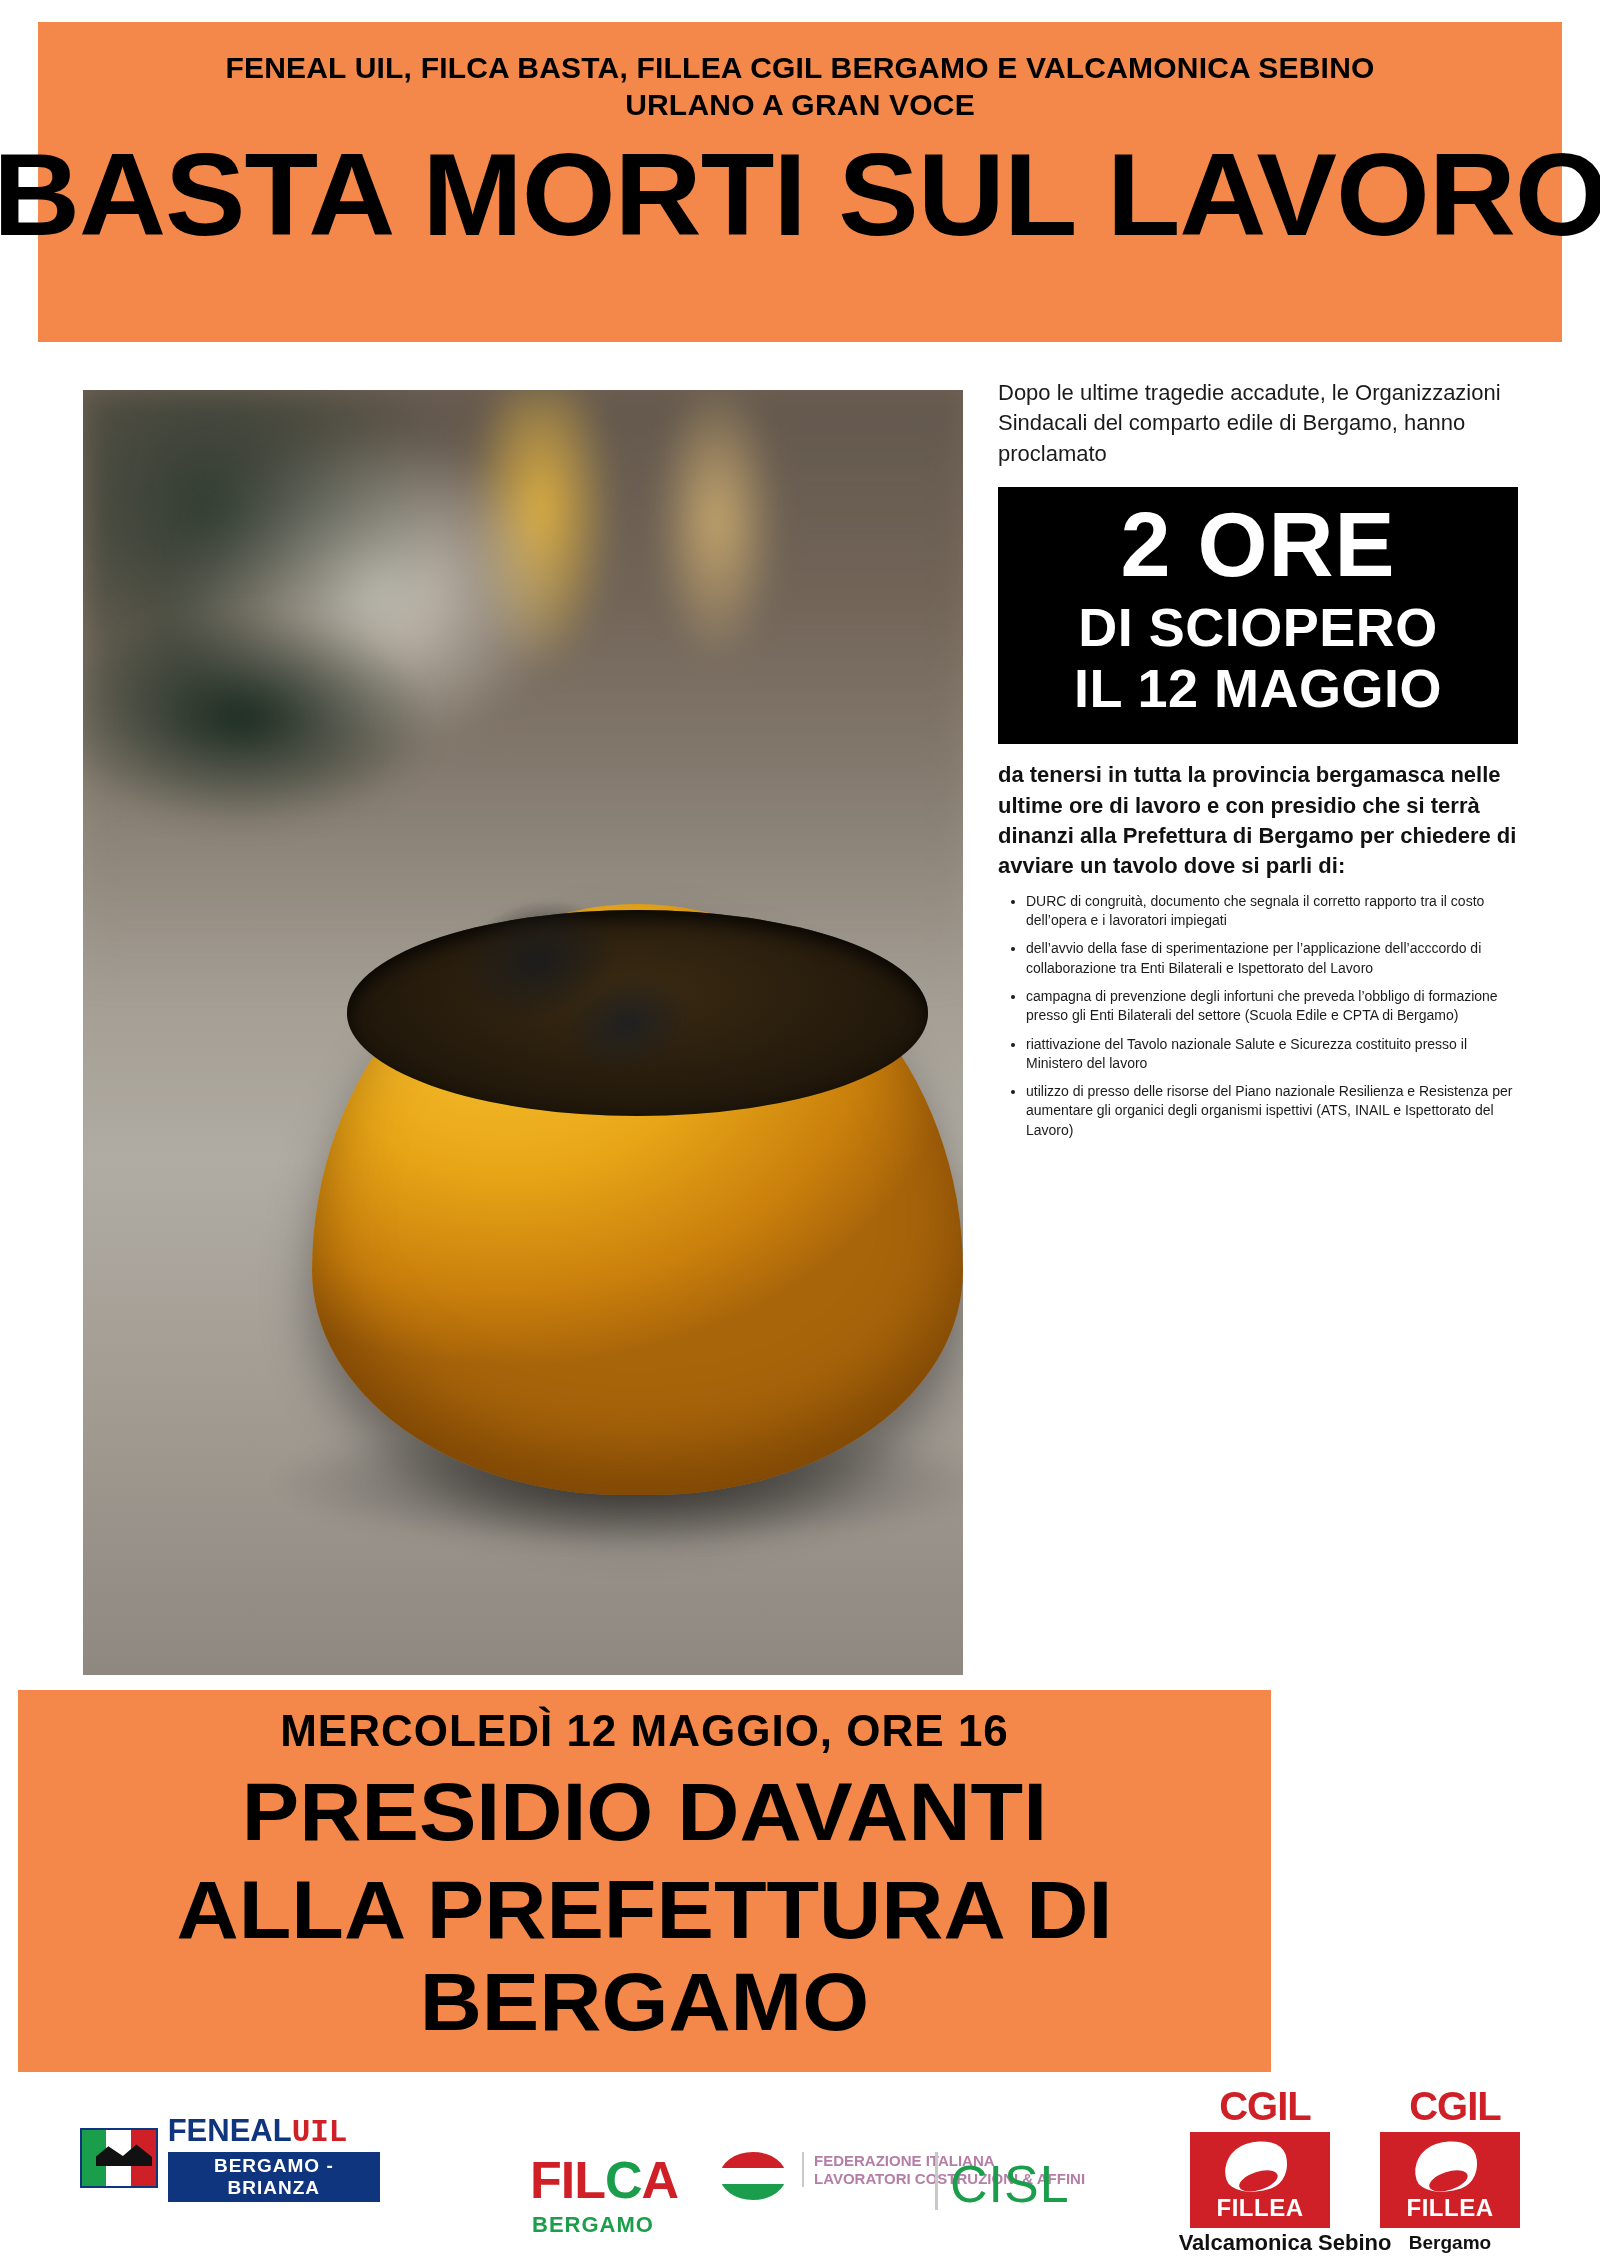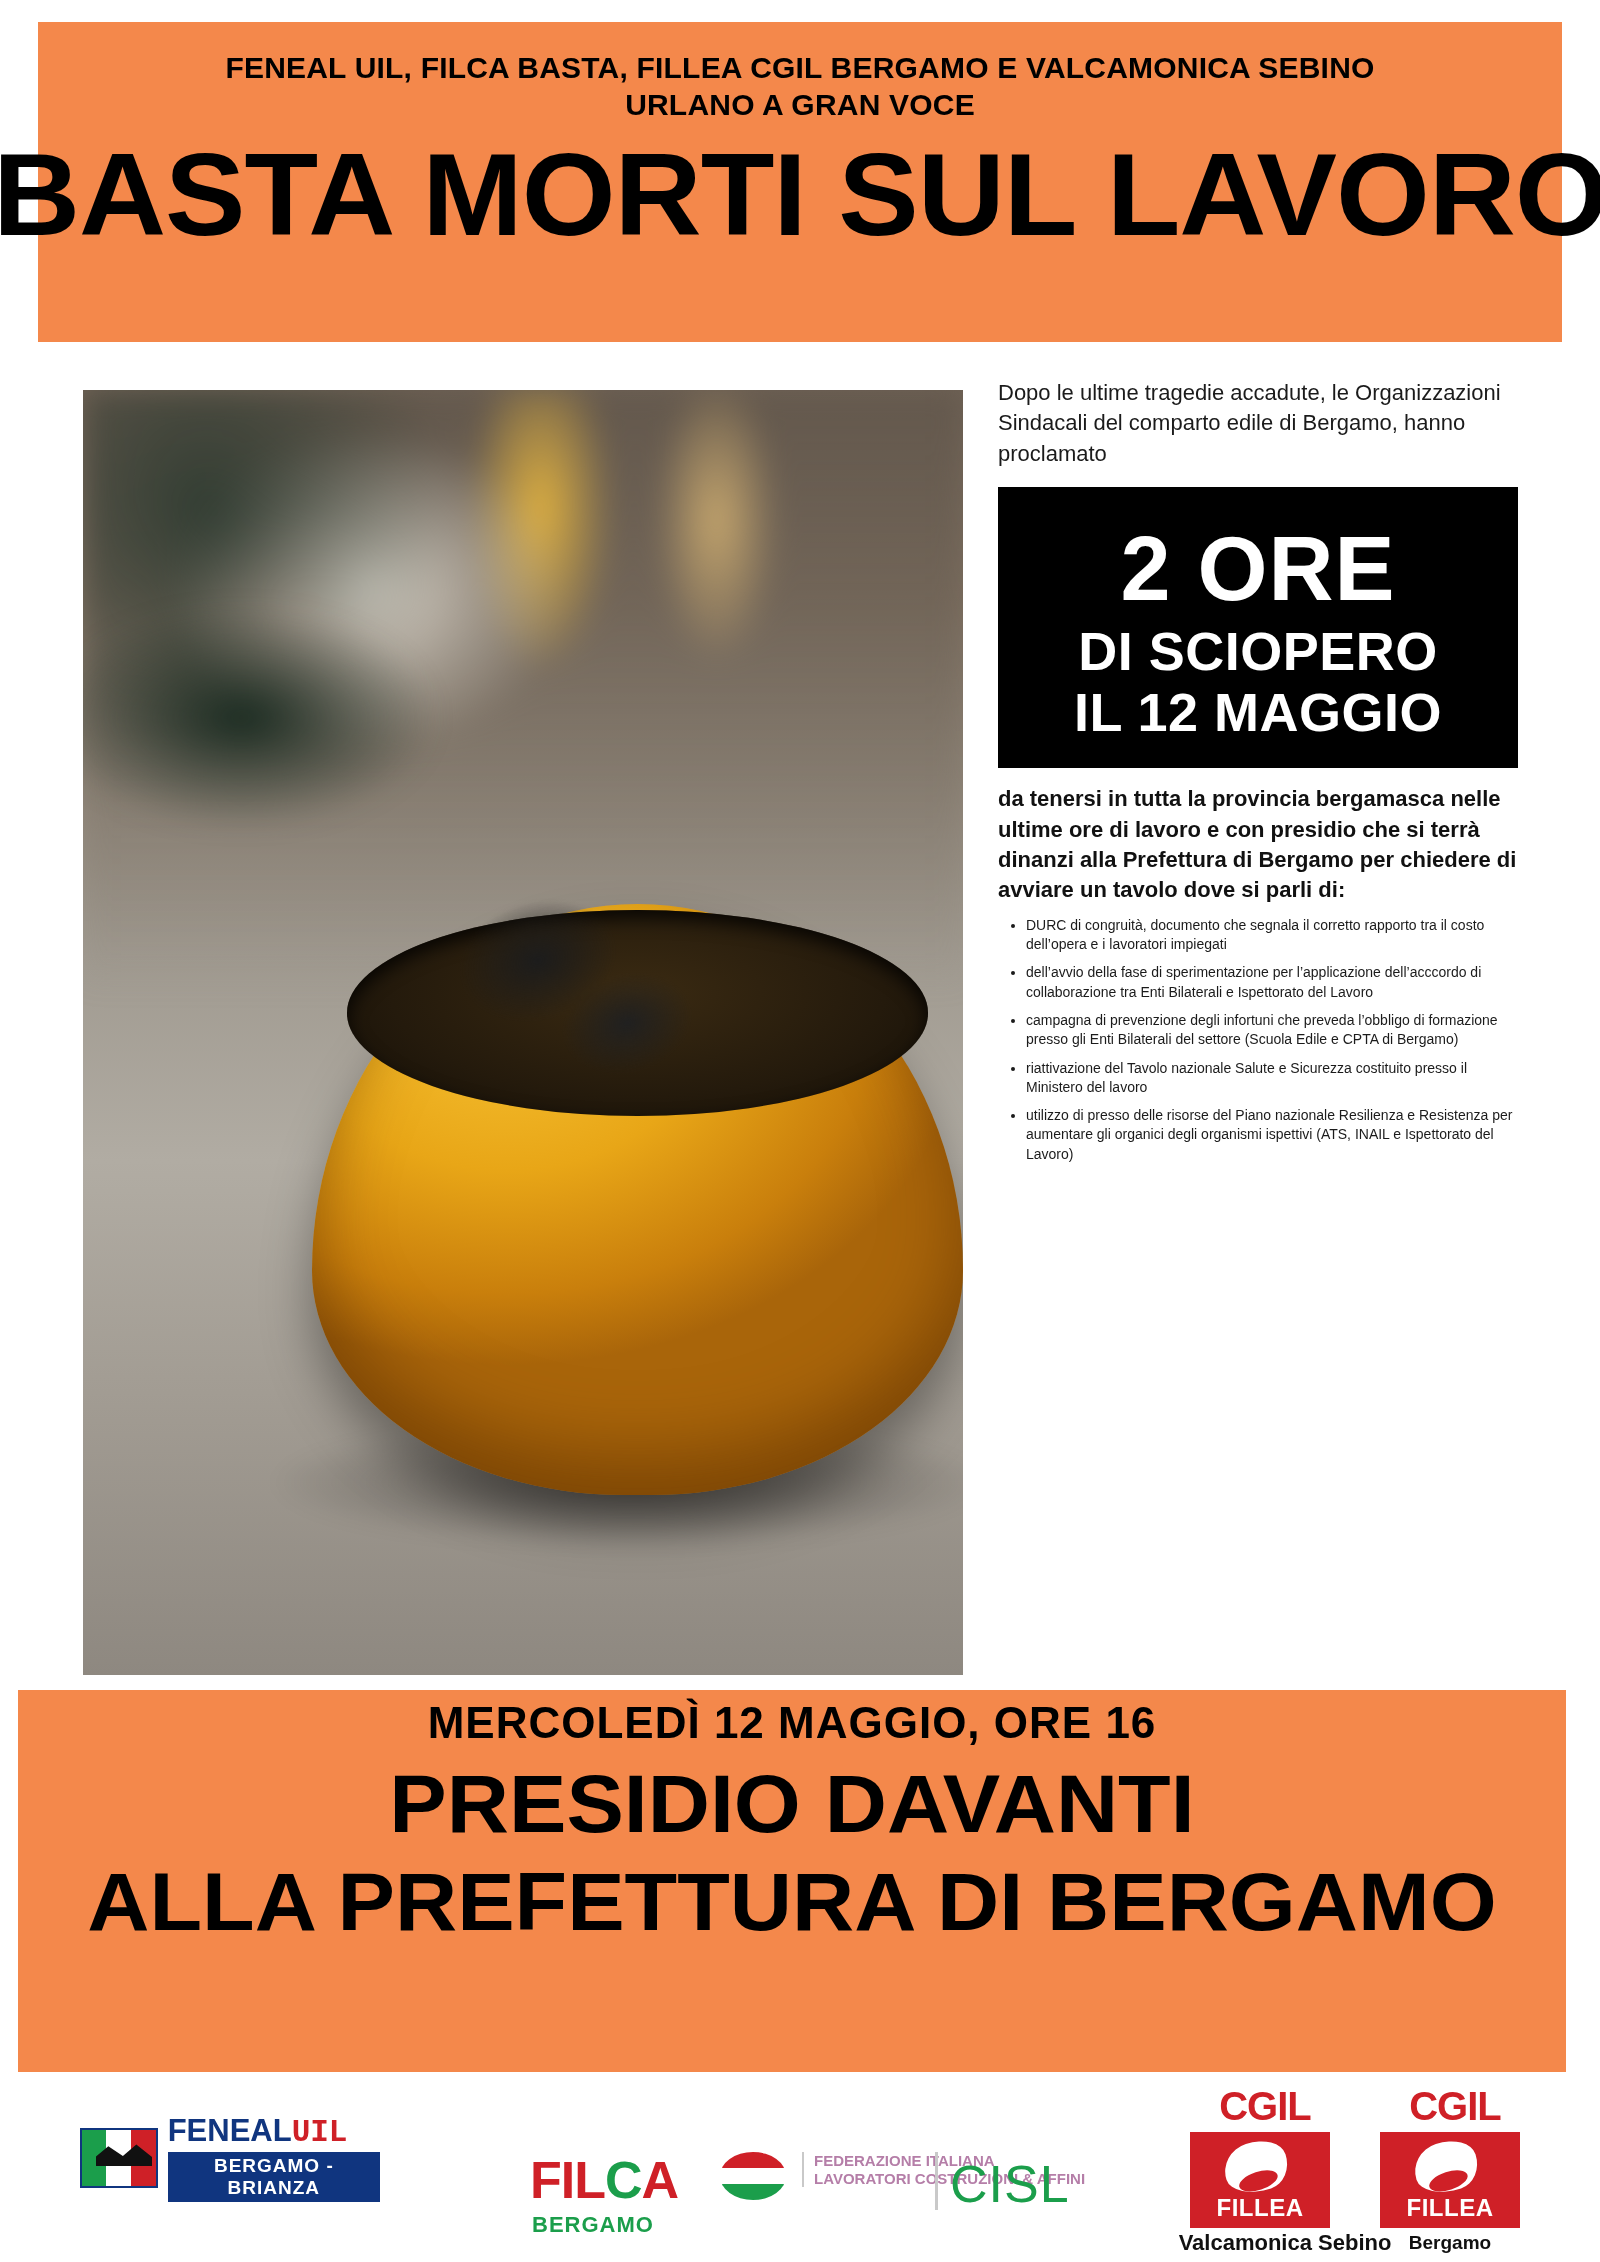--- a/index.html
+++ b/index.html
@@ -164,21 +164,21 @@
   }
   .intro {
     color: #1b1b1b;
     font-size: 22px;
     line-height: 1.38;
     margin-bottom: 18px;
   }
   .strike-box {
     background: #000000;
     color: #ffffff;
-    padding: 38px 18px 26px 18px;
+    padding: 14px 18px 26px 18px;
     text-align: center;
   }
   .strike-l1 {
     font-weight: bold;
     font-size: 90px;
     line-height: 0.98;
     letter-spacing: 1px;
   }
   .strike-l2 {
     font-weight: bold;
@@ -209,25 +209,25 @@
   }
   ul.points li {
     margin-bottom: 9px;
   }
 
   
   .bottom-banner {
     position: absolute;
     left: 18px;
     top: 1690px;
-    width: 1548px;
+    width: 1253px;
     height: 382px;
     background: #f4884b;
     text-align: center;
-    padding-top: 8px;
+    padding-top: 16px;
     box-sizing: border-box;
   }
   .bb-date {
     color: #000;
     font-weight: bold;
     font-size: 44px;
     letter-spacing: 1px;
   }
   .bb-l1 {
     color: #000;

